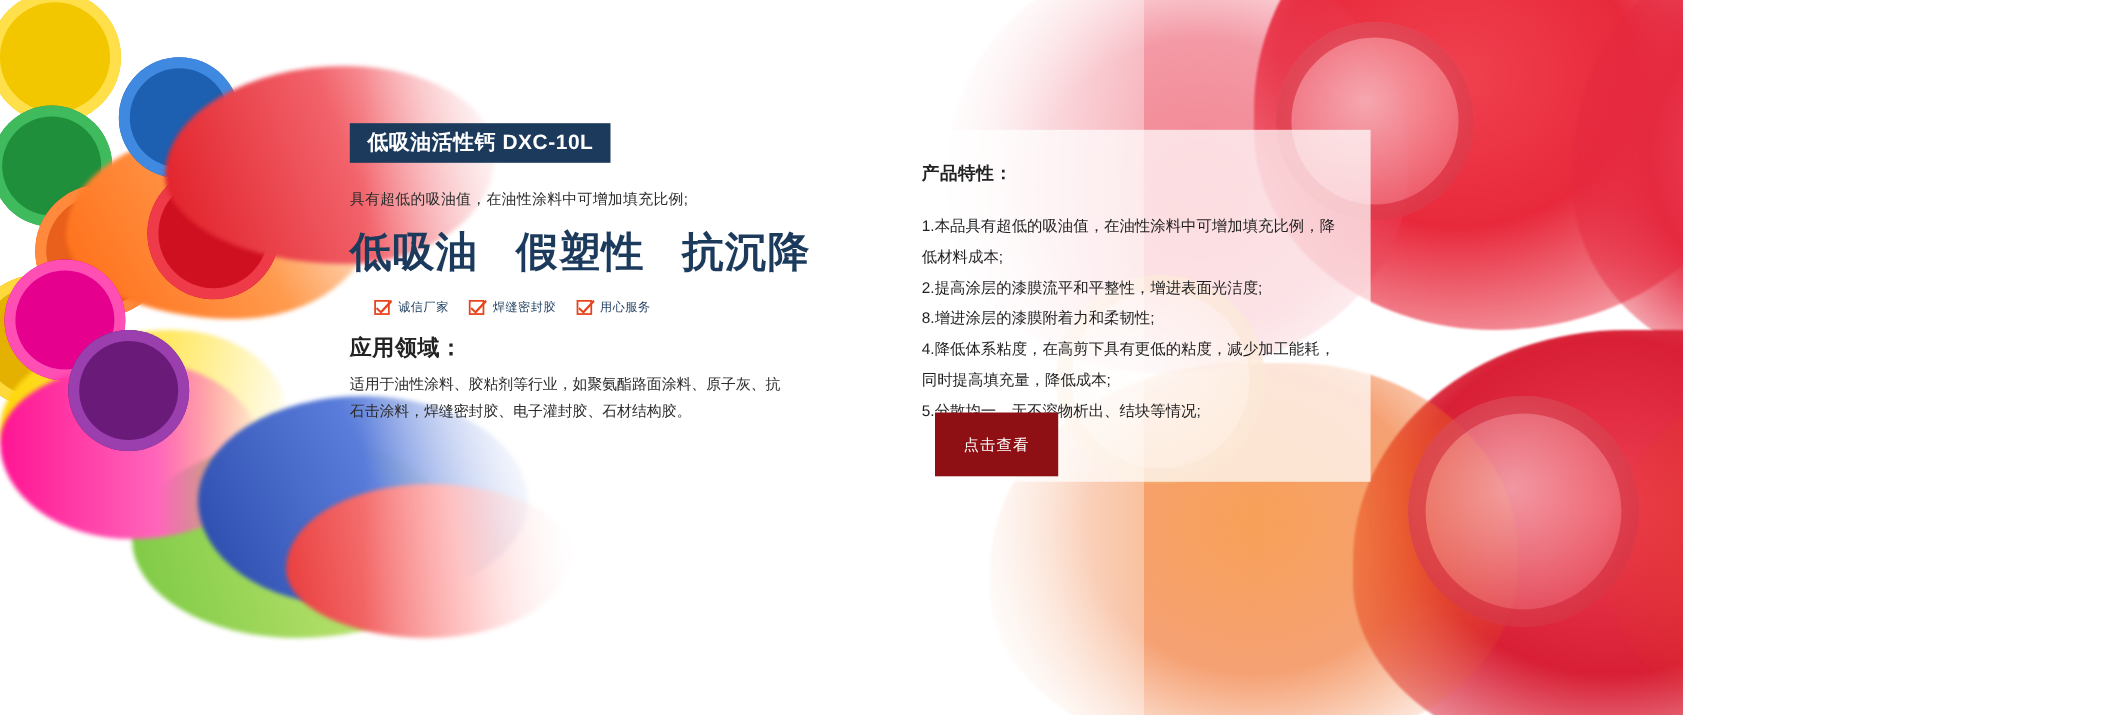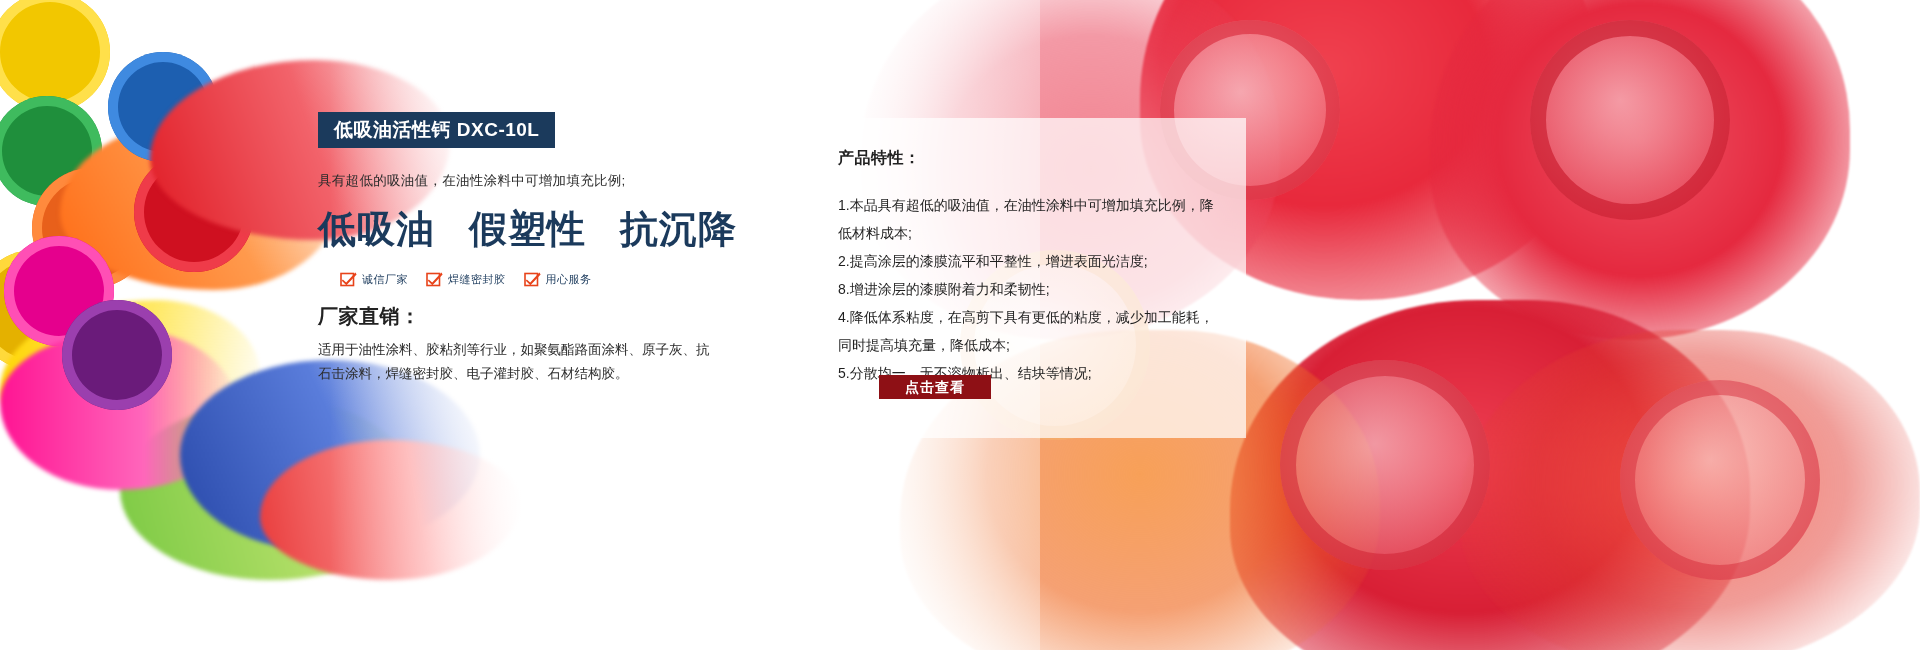--- a/index.html
+++ b/index.html
@@ -1,21 +1,21 @@
 <!DOCTYPE html>
 <html><head>
 <meta charset="utf-8">
 <style>
   html,body{margin:0;padding:0;}
   body{
     width:1920px;height:650px;overflow:hidden;
     font-family:"Liberation Sans","DejaVu Sans",sans-serif;
     background:#ffffff;
   }
-  .banner{position:relative;width:1920px;height:650px;overflow:hidden;background:#fff;}
+  .banner{position:relative;width:1530px;height:650px;overflow:hidden;background:#fff;}
 
   
   .art{position:absolute;inset:0;pointer-events:none;}
 
   
   .can{position:absolute;border-radius:50%;}
   .can::after{content:"";position:absolute;inset:14%;border-radius:50%;}
 
   .smear{position:absolute;filter:blur(2px);}
 
@@ -52,22 +52,22 @@
     background:rgba(255,255,255,0.72);z-index:20;
   }
   .panel-inner{padding:30px 26px 0 32px;}
   .panel-title{font-size:16px;font-weight:bold;color:#222;letter-spacing:.5px;}
   .panel-list{margin-top:22px;font-size:14px;line-height:2.0;color:#1f1f1f;}
   .panel-list p{margin:0;}
   .cta{
     position:absolute;left:850px;top:375px;z-index:21;
     background:#8e1015;color:#fff;border:0;cursor:pointer;
     font-family:"Liberation Sans","DejaVu Sans",sans-serif;
-    font-size:14px;font-weight:bold;letter-spacing:1px;
-    padding:5px 26px;line-height:1;margin-left:29px;
+    font-size:14px;font-weight:normal;letter-spacing:1px;
+    padding:22px 26px;line-height:1;
   }
 </style>
 </head>
 <body>
 
 <div class="banner">
 
   <div class="art">
 
     <div class="can" style="left:-10px;top:-8px;width:120px;height:120px;background:#f2c700;box-shadow:inset 0 0 0 10px #ffe04a;"></div>
@@ -149,21 +149,21 @@
         <span class="chk">
           <svg width="16" height="16" viewBox="0 0 16 16">
             <rect x="1" y="2.5" width="12.5" height="12" fill="none" stroke="#e8431a" stroke-width="1.6"></rect>
             <path d="M2.8 8.4 L6.2 11.6 L15.4 1.6 L16.6 3.4 L6.4 14.2 L1.8 9.8 Z" fill="#e8431a"></path>
           </svg>
         </span>
         <span class="lbl">用心服务</span>
       </div>
     </div>
 
-    <div class="applytitle">厂家直销：</div>
+    <div class="applytitle">应用领域：</div>
     <div class="applybody">适用于油性涂料、胶粘剂等行业，如聚氨酯路面涂料、原子灰、抗石击涂料，焊缝密封胶、电子灌封胶、石材结构胶。</div>
   </div>
 
   <div class="panel">
     <div class="panel-inner">
       <div class="panel-title">产品特性：</div>
       <div class="panel-list">
         <p>1.本品具有超低的吸油值，在油性涂料中可增加填充比例，降低材料成本;</p>
         <p>2.提高涂层的漆膜流平和平整性，增进表面光洁度;</p>
         <p>8.增进涂层的漆膜附着力和柔韧性;</p>

